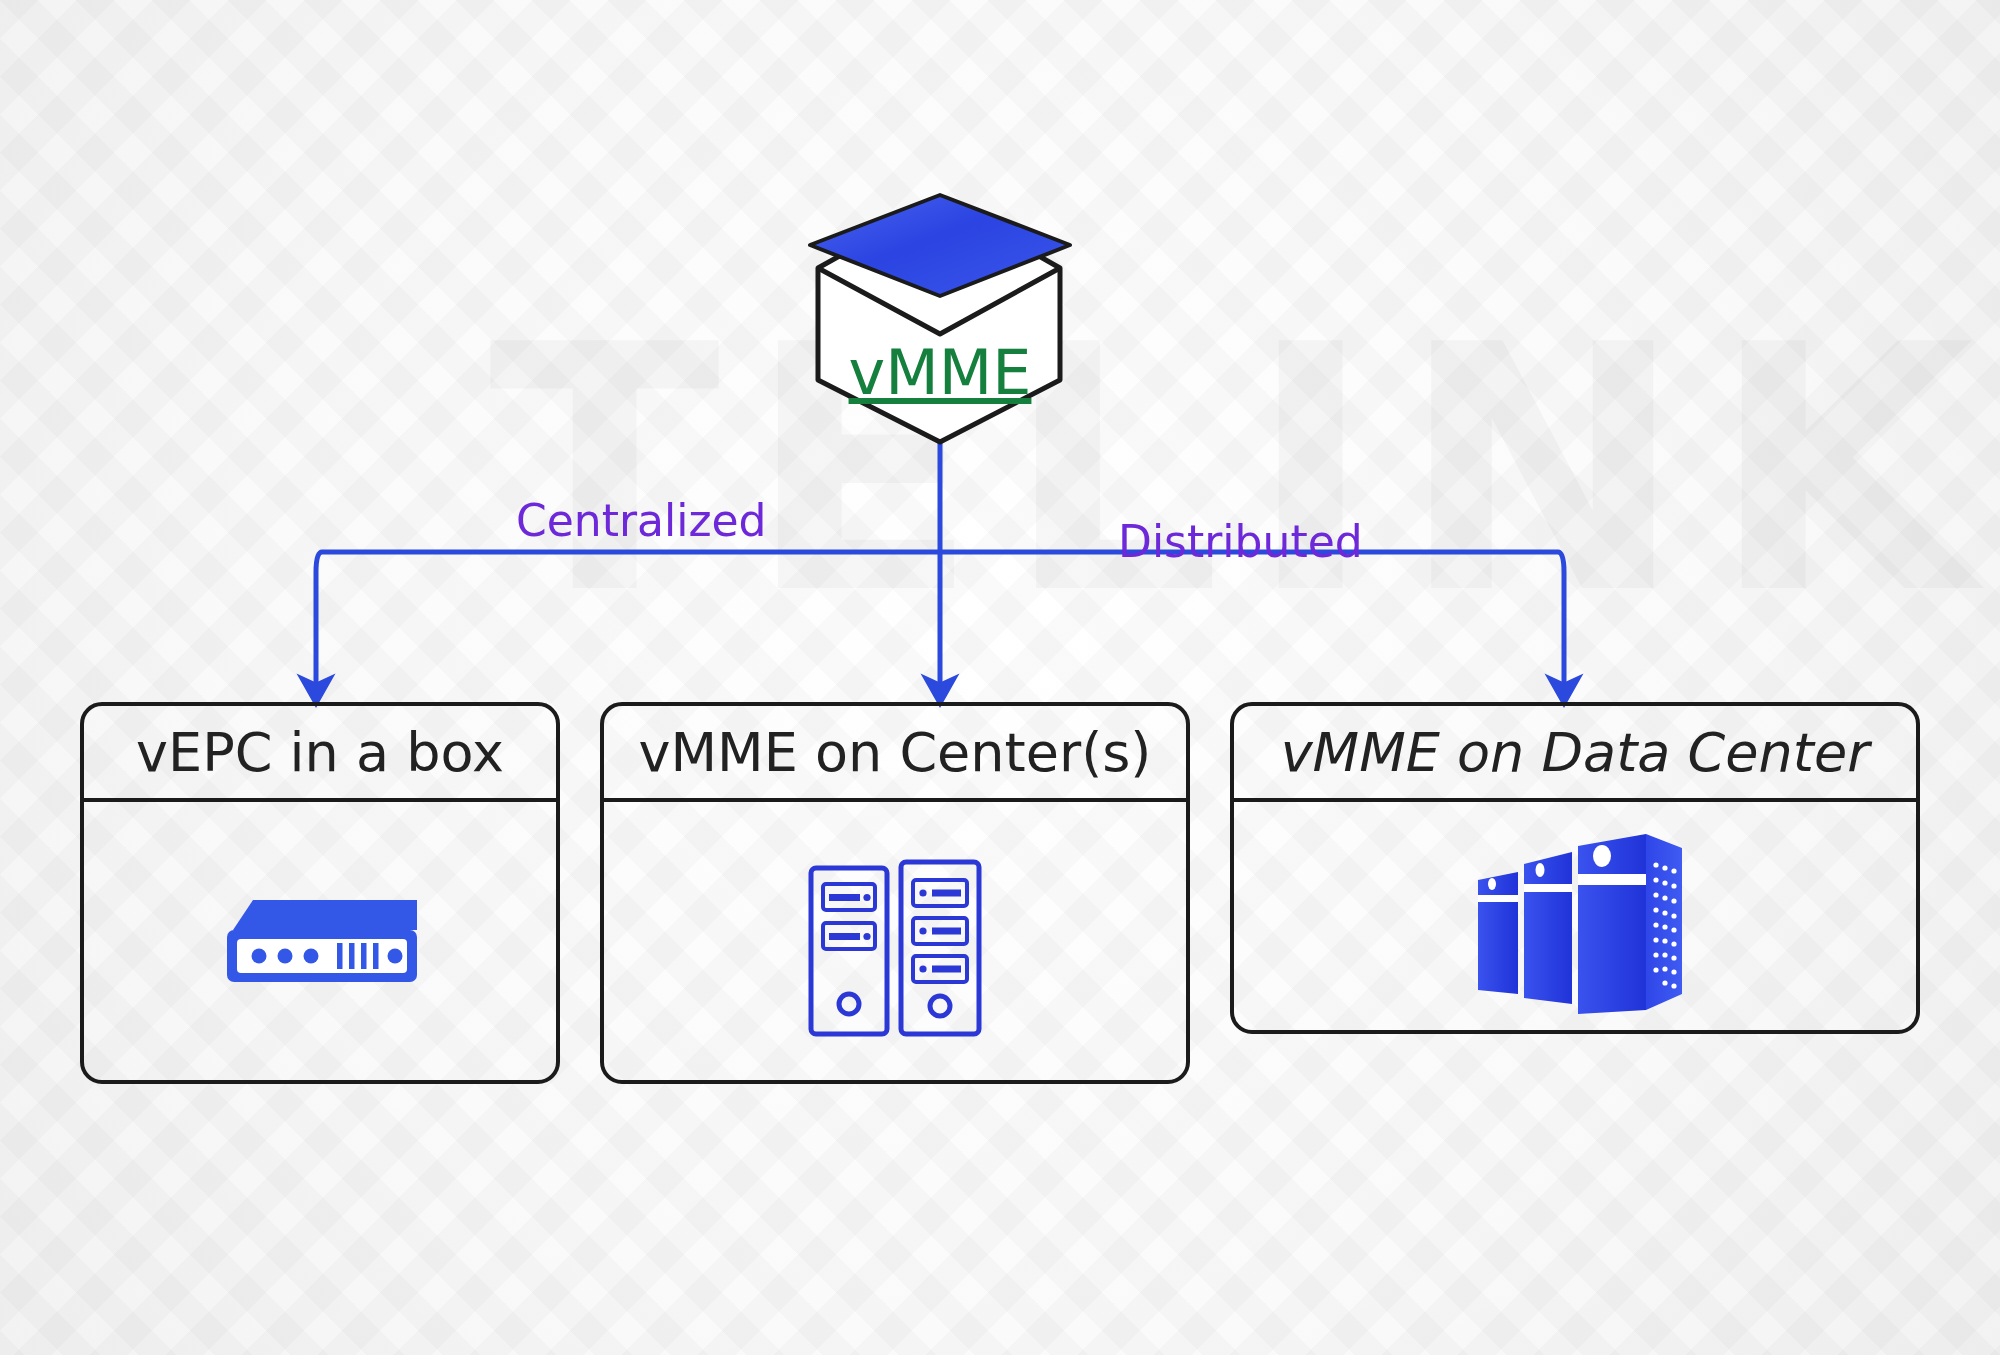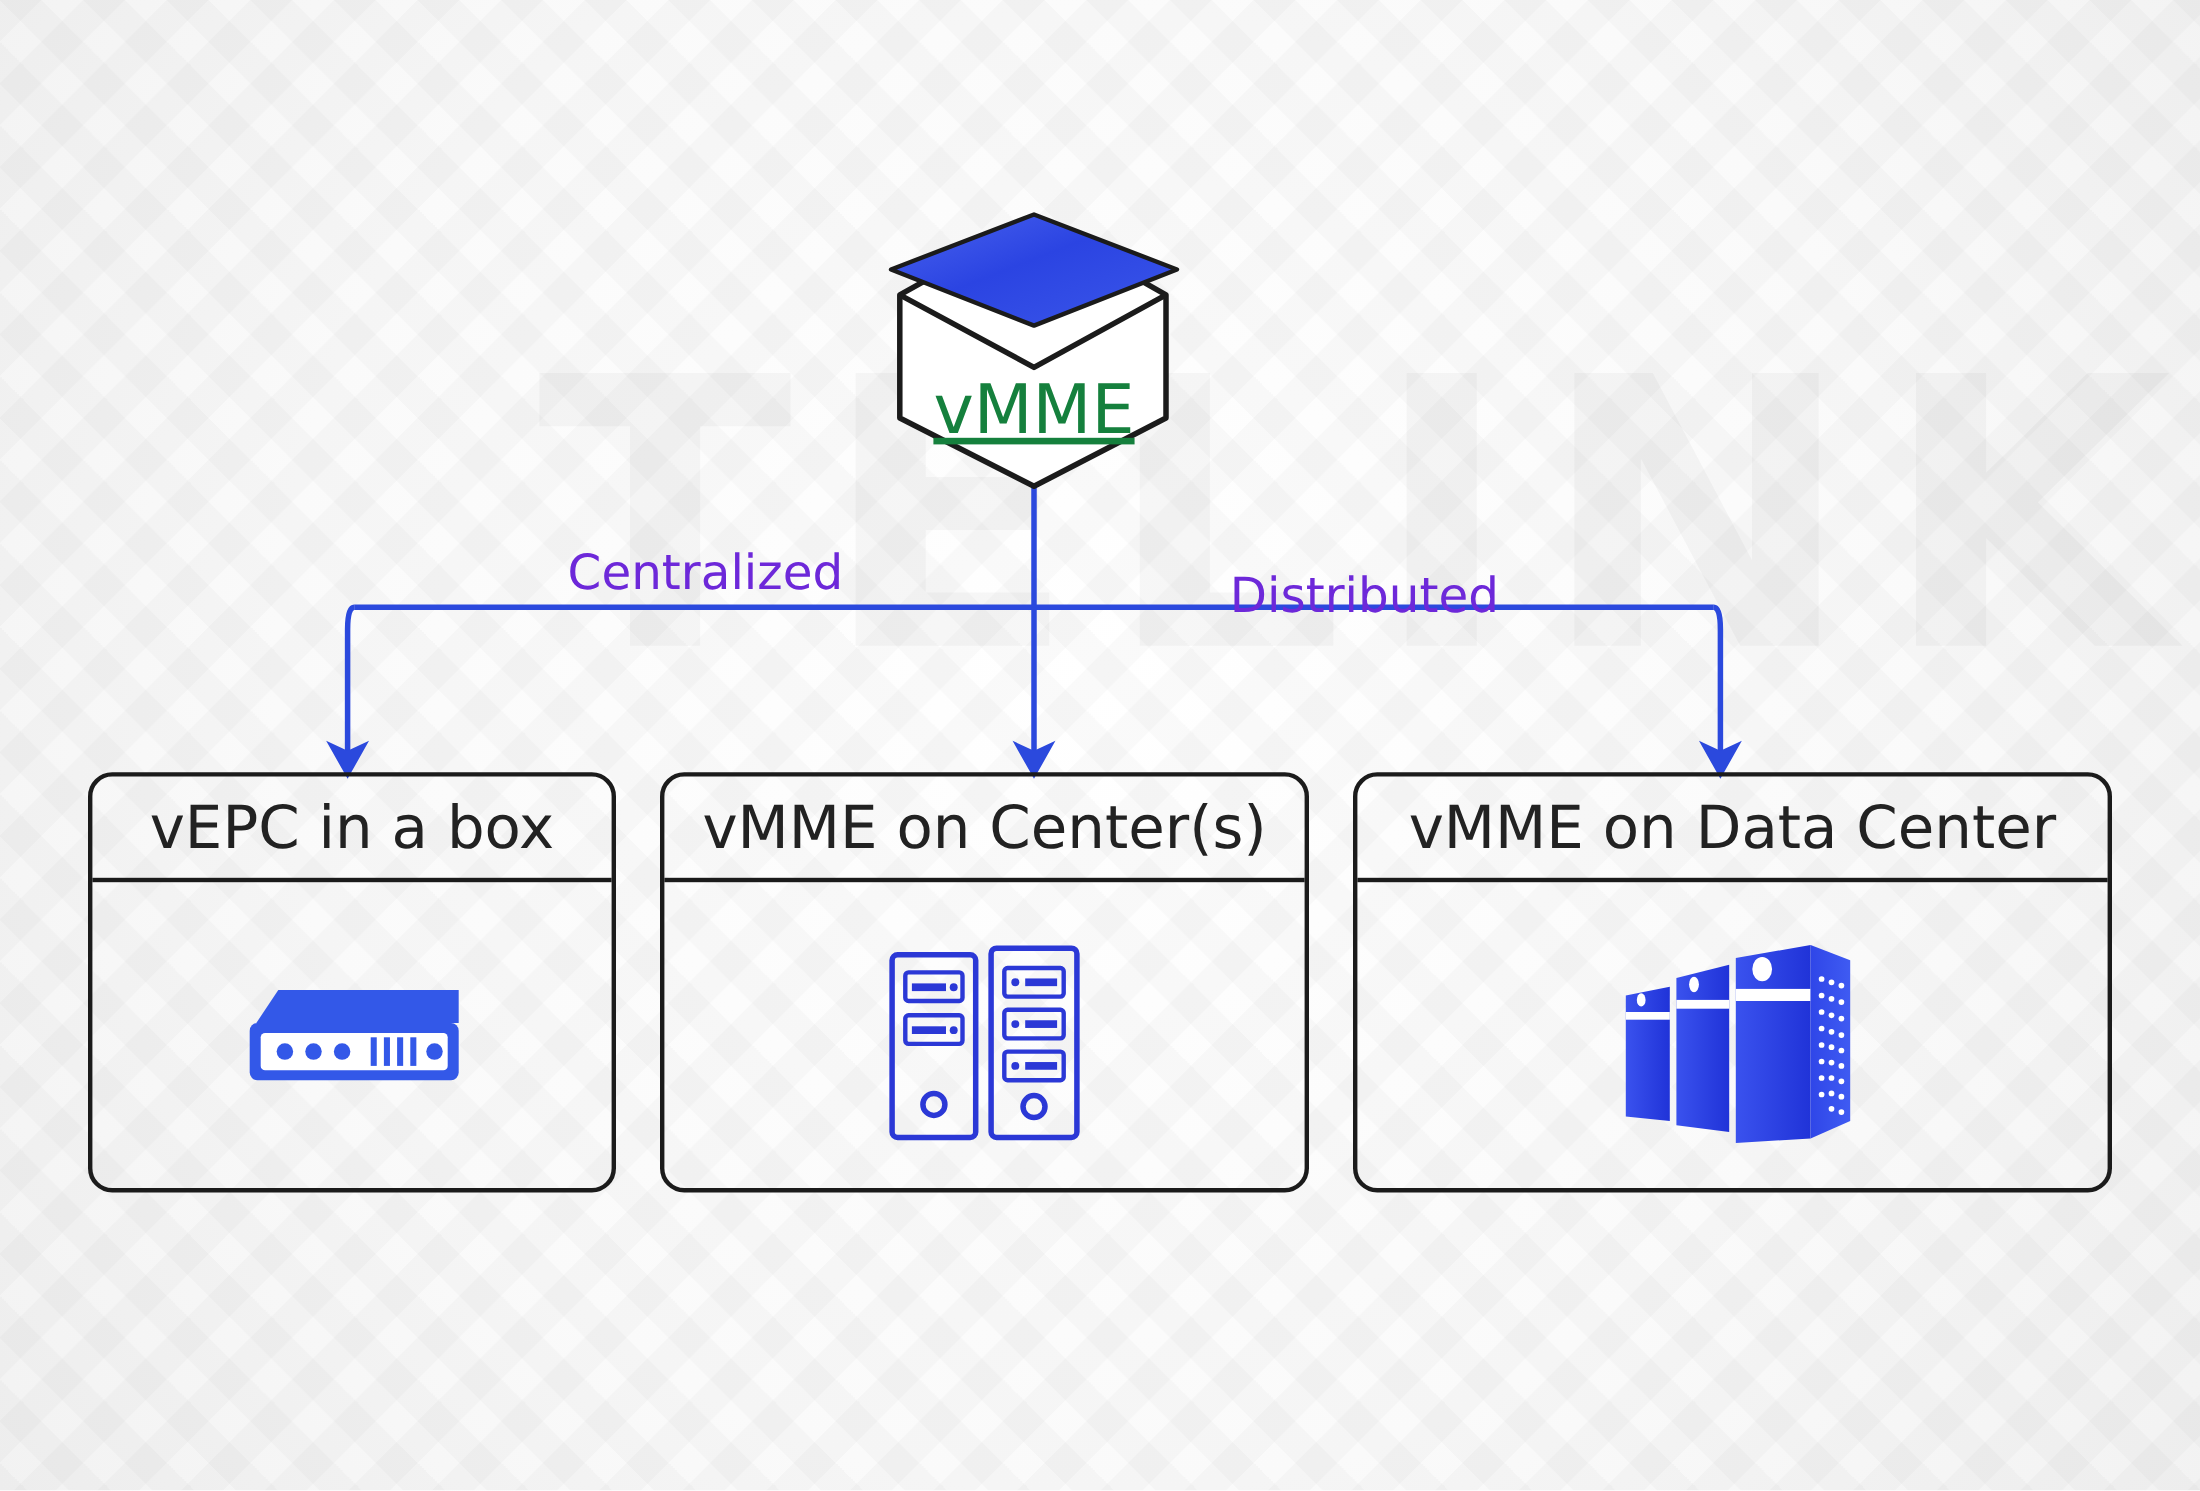--- a/index.html
+++ b/index.html
@@ -148,21 +148,21 @@
       <circle cx="116" cy="83" r="3.6" fill="#2b38d6"></circle>
       <rect x="125" y="79.5" width="29" height="7" fill="#2b38d6"></rect>
       <rect x="106" y="108" width="54" height="26" rx="3" fill="none" stroke="#2b38d6" stroke-width="4"></rect>
       <circle cx="116" cy="121" r="3.6" fill="#2b38d6"></circle>
       <rect x="125" y="117.5" width="29" height="7" fill="#2b38d6"></rect>
       <circle cx="133" cy="158" r="10" fill="none" stroke="#2b38d6" stroke-width="5"></circle>
     </svg>
   </div>
 </div>
 
-<div class="node-box" style="left:1230px;top:702px;width:690px;height:382px;">
+<div class="node-box" style="left:1230px;top:702px;width:690px;height:332px;font-style:italic;">
   <div class="node-head">vMME on Data Center</div>
   <div class="node-body">
     <svg width="230" height="200" viewBox="0 0 230 200">
       <defs>
         <linearGradient id="rk" x1="0" y1="0" x2="1" y2="0">
           <stop offset="0%" stop-color="#3a52ee"></stop>
           <stop offset="100%" stop-color="#2033d8"></stop>
         </linearGradient>
         <linearGradient id="rkside" x1="0" y1="0" x2="1" y2="0">
           <stop offset="0%" stop-color="#2f46e8"></stop>

